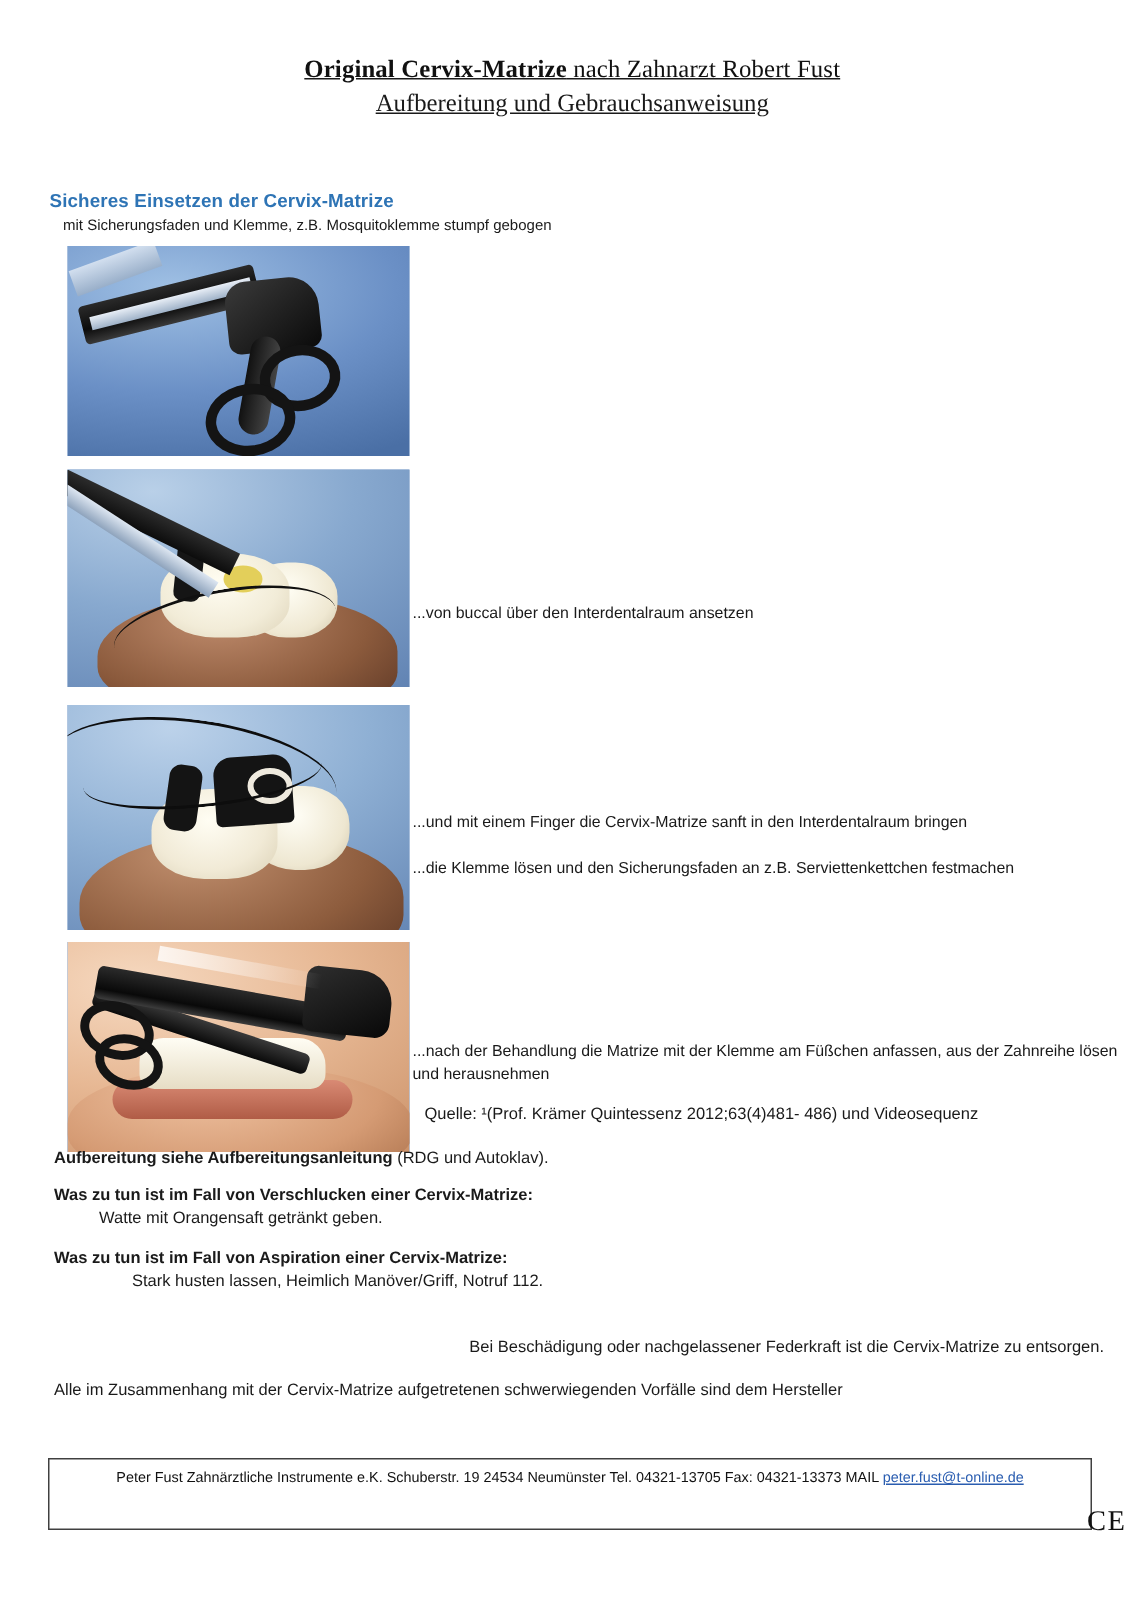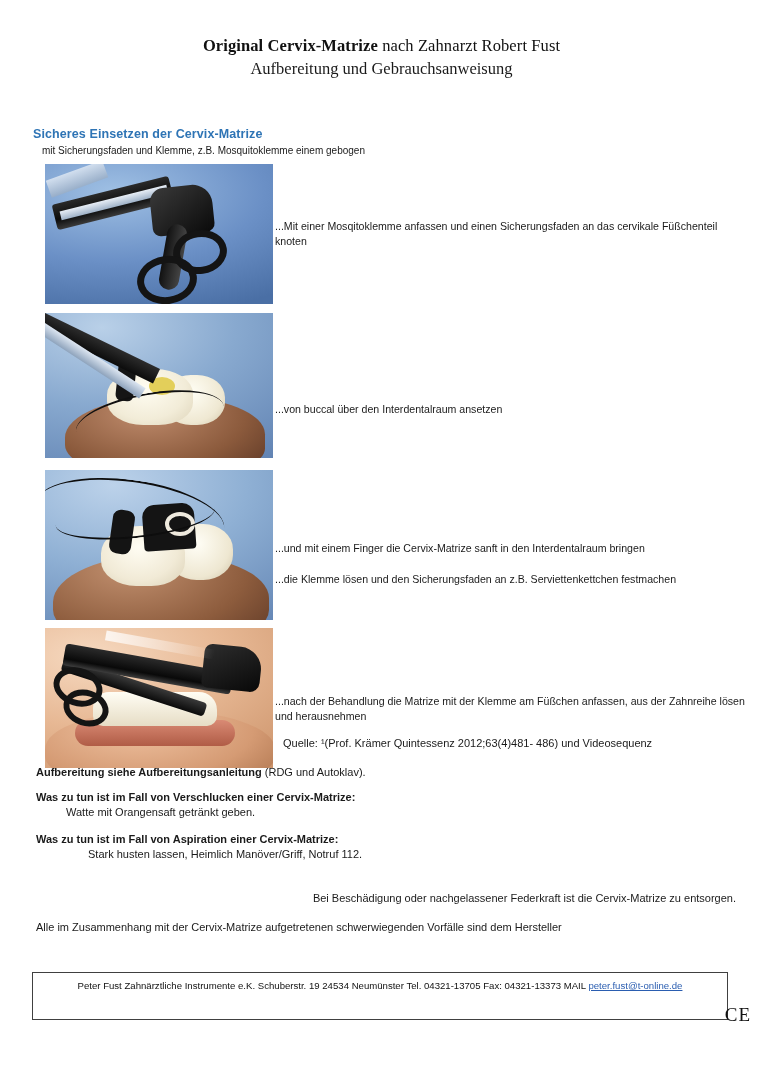--- a/index.html
+++ b/index.html
@@ -19,20 +19,21 @@
     position: relative;
     width: 763px;
     height: 1080px;
     box-sizing: border-box;
   }
 
   
   .header {
     text-align: center;
     padding-top: 36px;
+    text-decoration: underline;
   }
   .header .line1 {
     font-family: "Liberation Serif", serif;
     font-size: 16.5px;
     color: #111;
     letter-spacing: 0.1px;
   }
   .header .line1 .bold {
     font-weight: bold;
   }
@@ -359,34 +360,33 @@
 <body>
 
 <div class="page">
 
   <div class="header">
     <div class="line1"><span class="bold">Original Cervix-Matrize</span><span> nach Zahnarzt Robert Fust</span></div>
     <div class="line2">Aufbereitung und Gebrauchsanweisung</div>
   </div>
 
   <div class="section-title">Sicheres Einsetzen der Cervix-Matrize</div>
-  <div class="section-sub">mit Sicherungsfaden und Klemme, z.B. Mosquitoklemme einem gebogen</div>
+  <div class="section-sub">mit Sicherungsfaden und Klemme, z.B. Mosquitoklemme stumpf gebogen</div>
 
   <div class="fig" id="fig1">
     <div class="inner">
       <div class="f1g"></div>
       <div class="f1a"></div>
       <div class="f1b"></div>
       <div class="f1c"></div>
       <div class="f1d"></div>
       <div class="f1f"></div>
       <div class="f1e"></div>
     </div>
   </div>
-  <div class="cap" id="cap1">...Mit einer Mosqitoklemme anfassen und einen Sicherungsfaden an das cervikale Füßchenteil knoten</div>
 
   <div class="fig" id="fig2">
     <div class="inner">
       <div class="lip"></div>
       <div class="tooth2"></div>
       <div class="tooth"></div>
       <div class="cav"></div>
       <div class="band"></div>
       <div class="thread"></div>
       <div class="clampa"></div>

